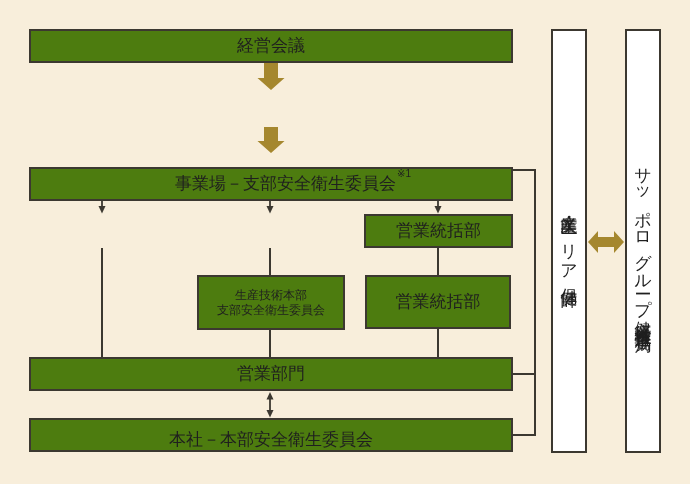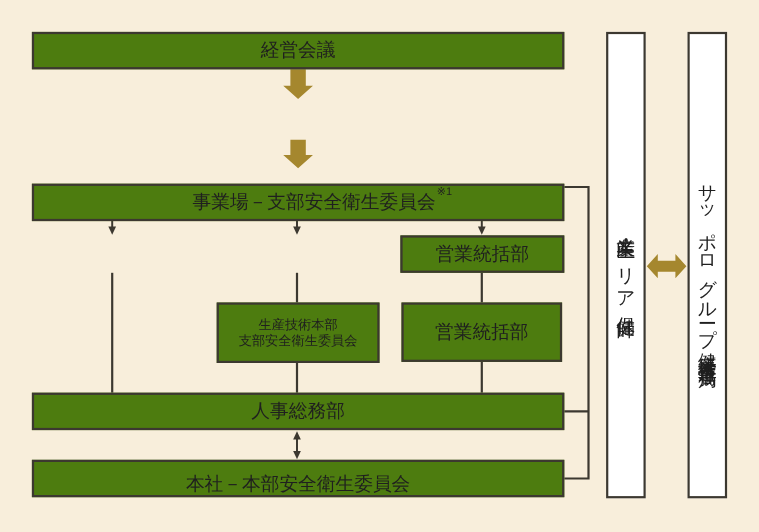--- a/index.html
+++ b/index.html
@@ -120,21 +120,21 @@
   <div class="box two-line" style="left:197px; top:275px; width:148px; height:55px;">
     <span>生産技術本部</span>
     <span>支部安全衛生委員会</span>
   </div>
 
   <div class="box" style="left:365px; top:275px; width:146px; height:54px;">
     <span>営業統括部</span>
   </div>
 
   <div class="box" style="left:29px; top:357px; width:484px; height:34px;">
-    <span>人事総務部</span>
+    <span>営業部門</span>
   </div>
 
   <div class="box" style="left:29px; top:418px; width:484px; height:34px;align-items:flex-end;">
     <span>本社－本部安全衛生委員会</span>
   </div>
 
   <div class="vbox" style="left:551px; top:29px; width:36px; height:424px;">
     <span>産業医・エリア保健師</span>
   </div>
 

